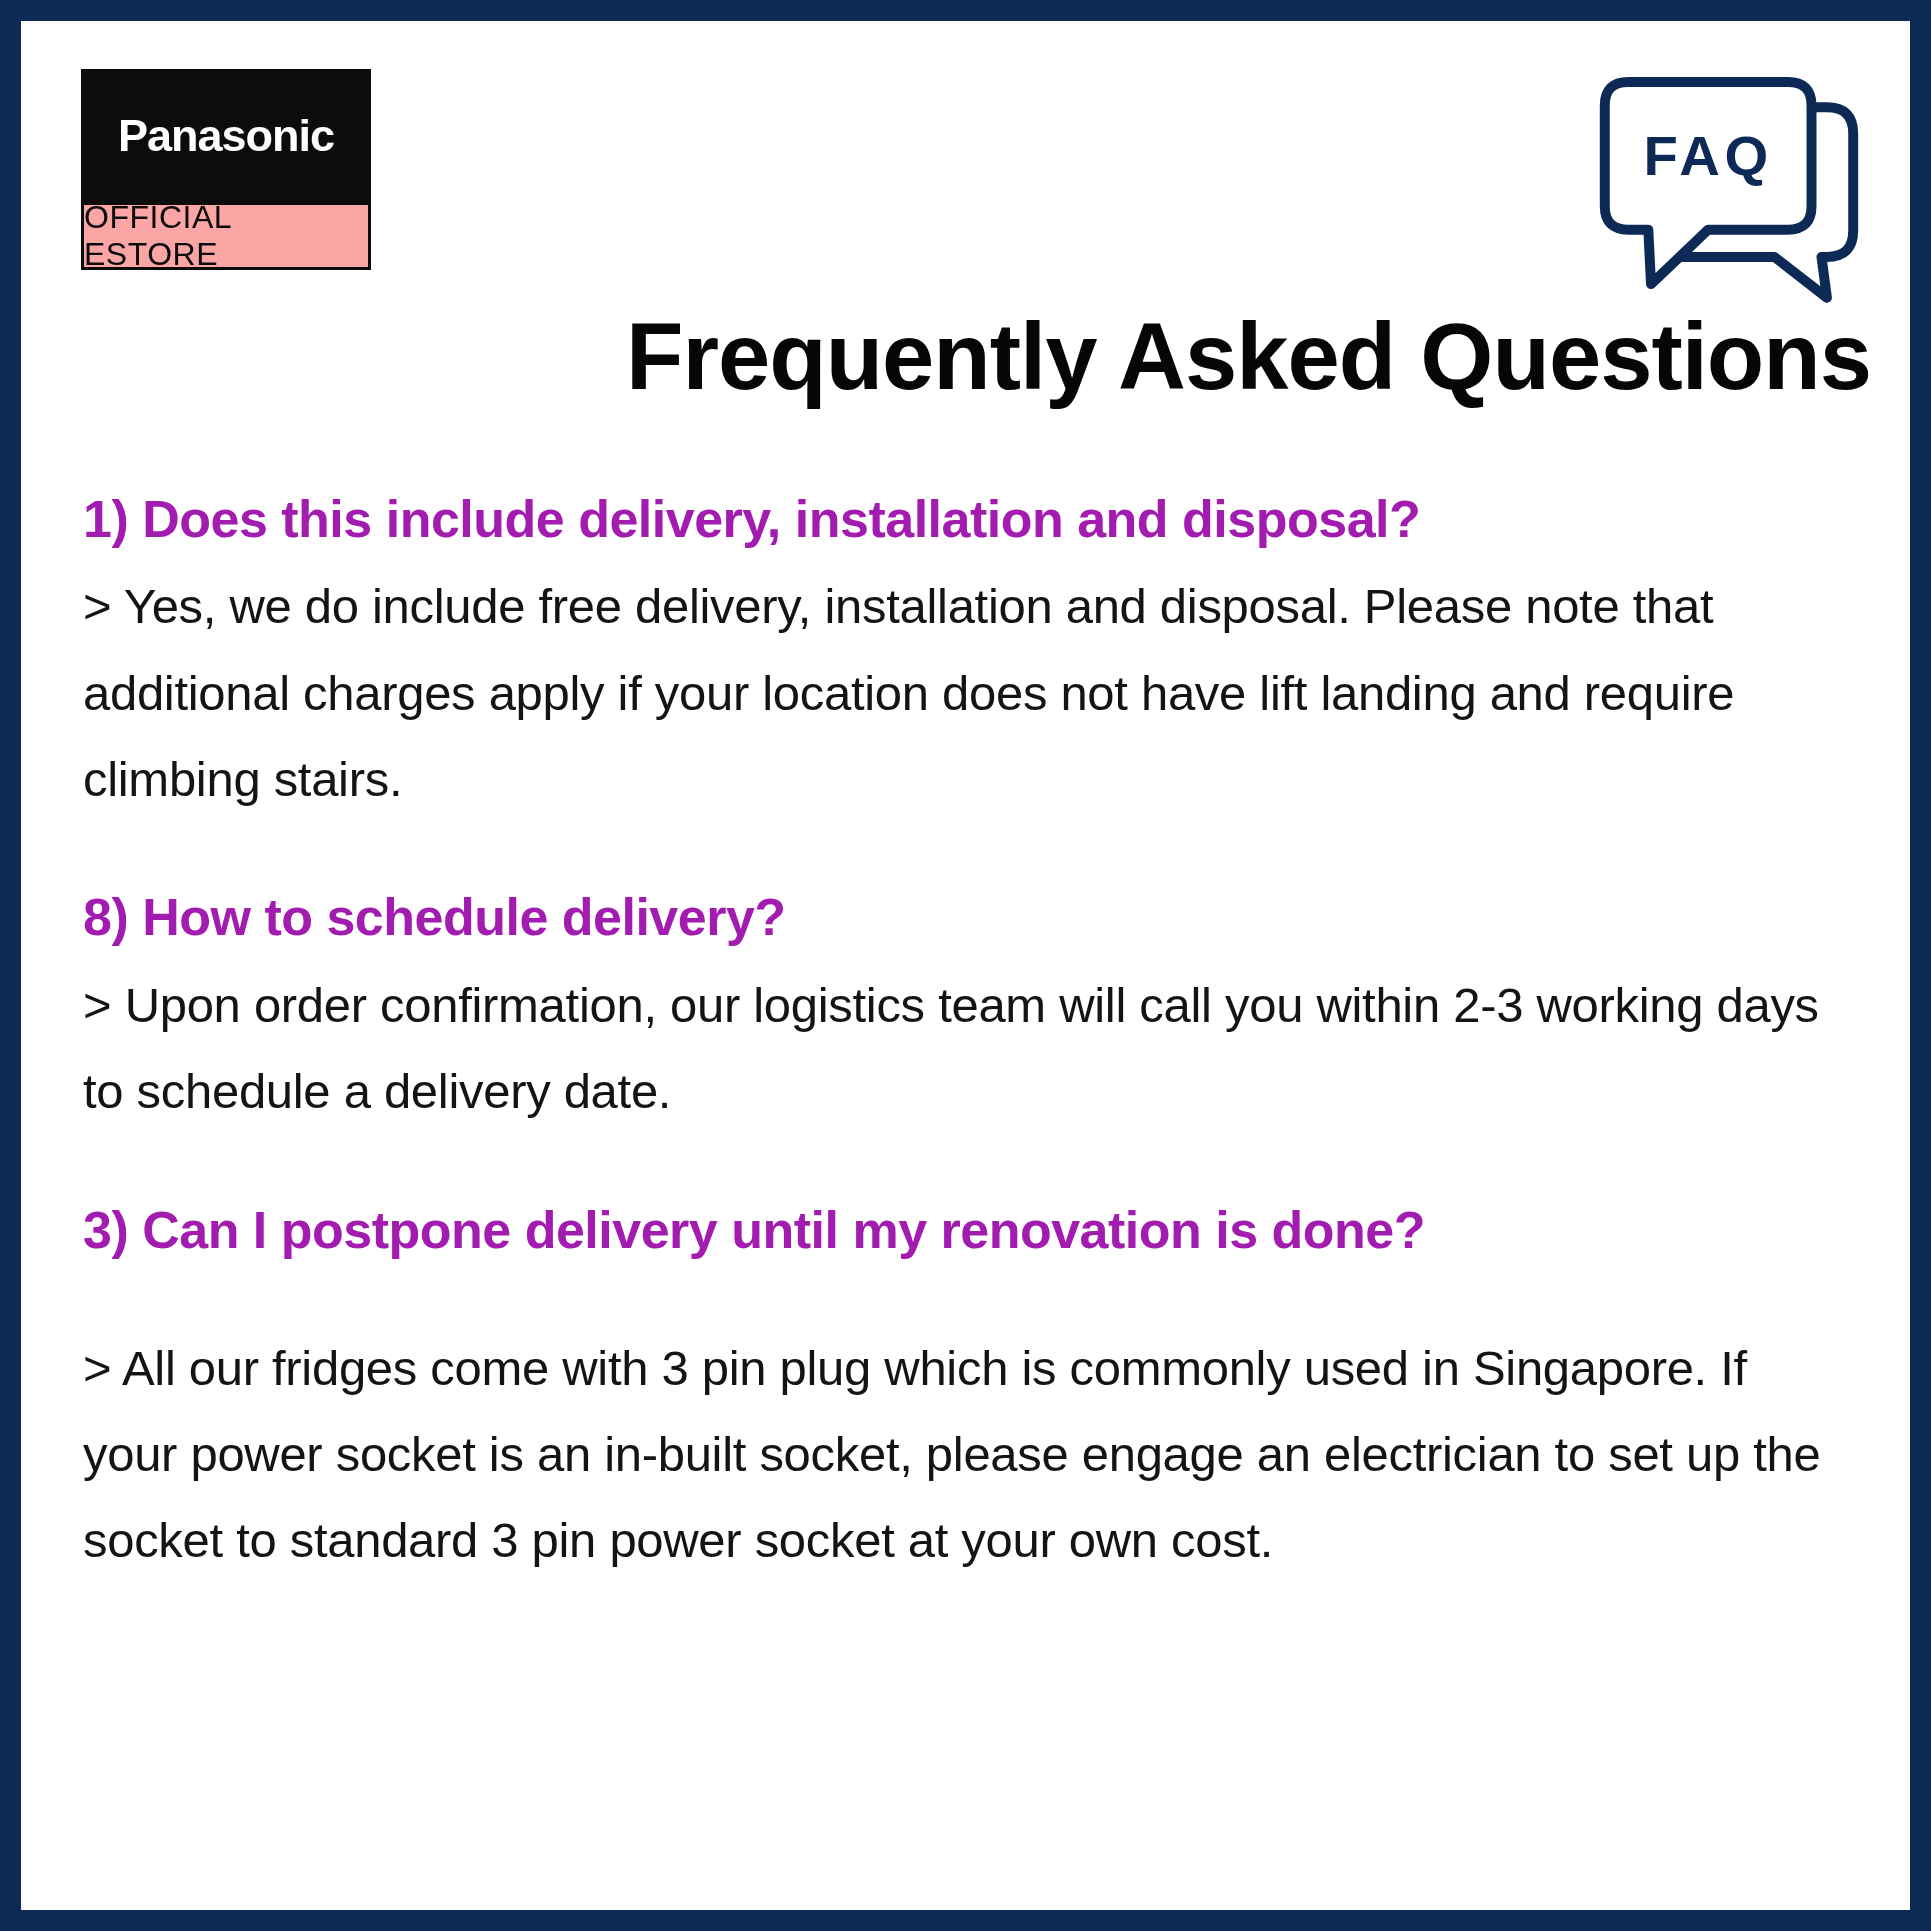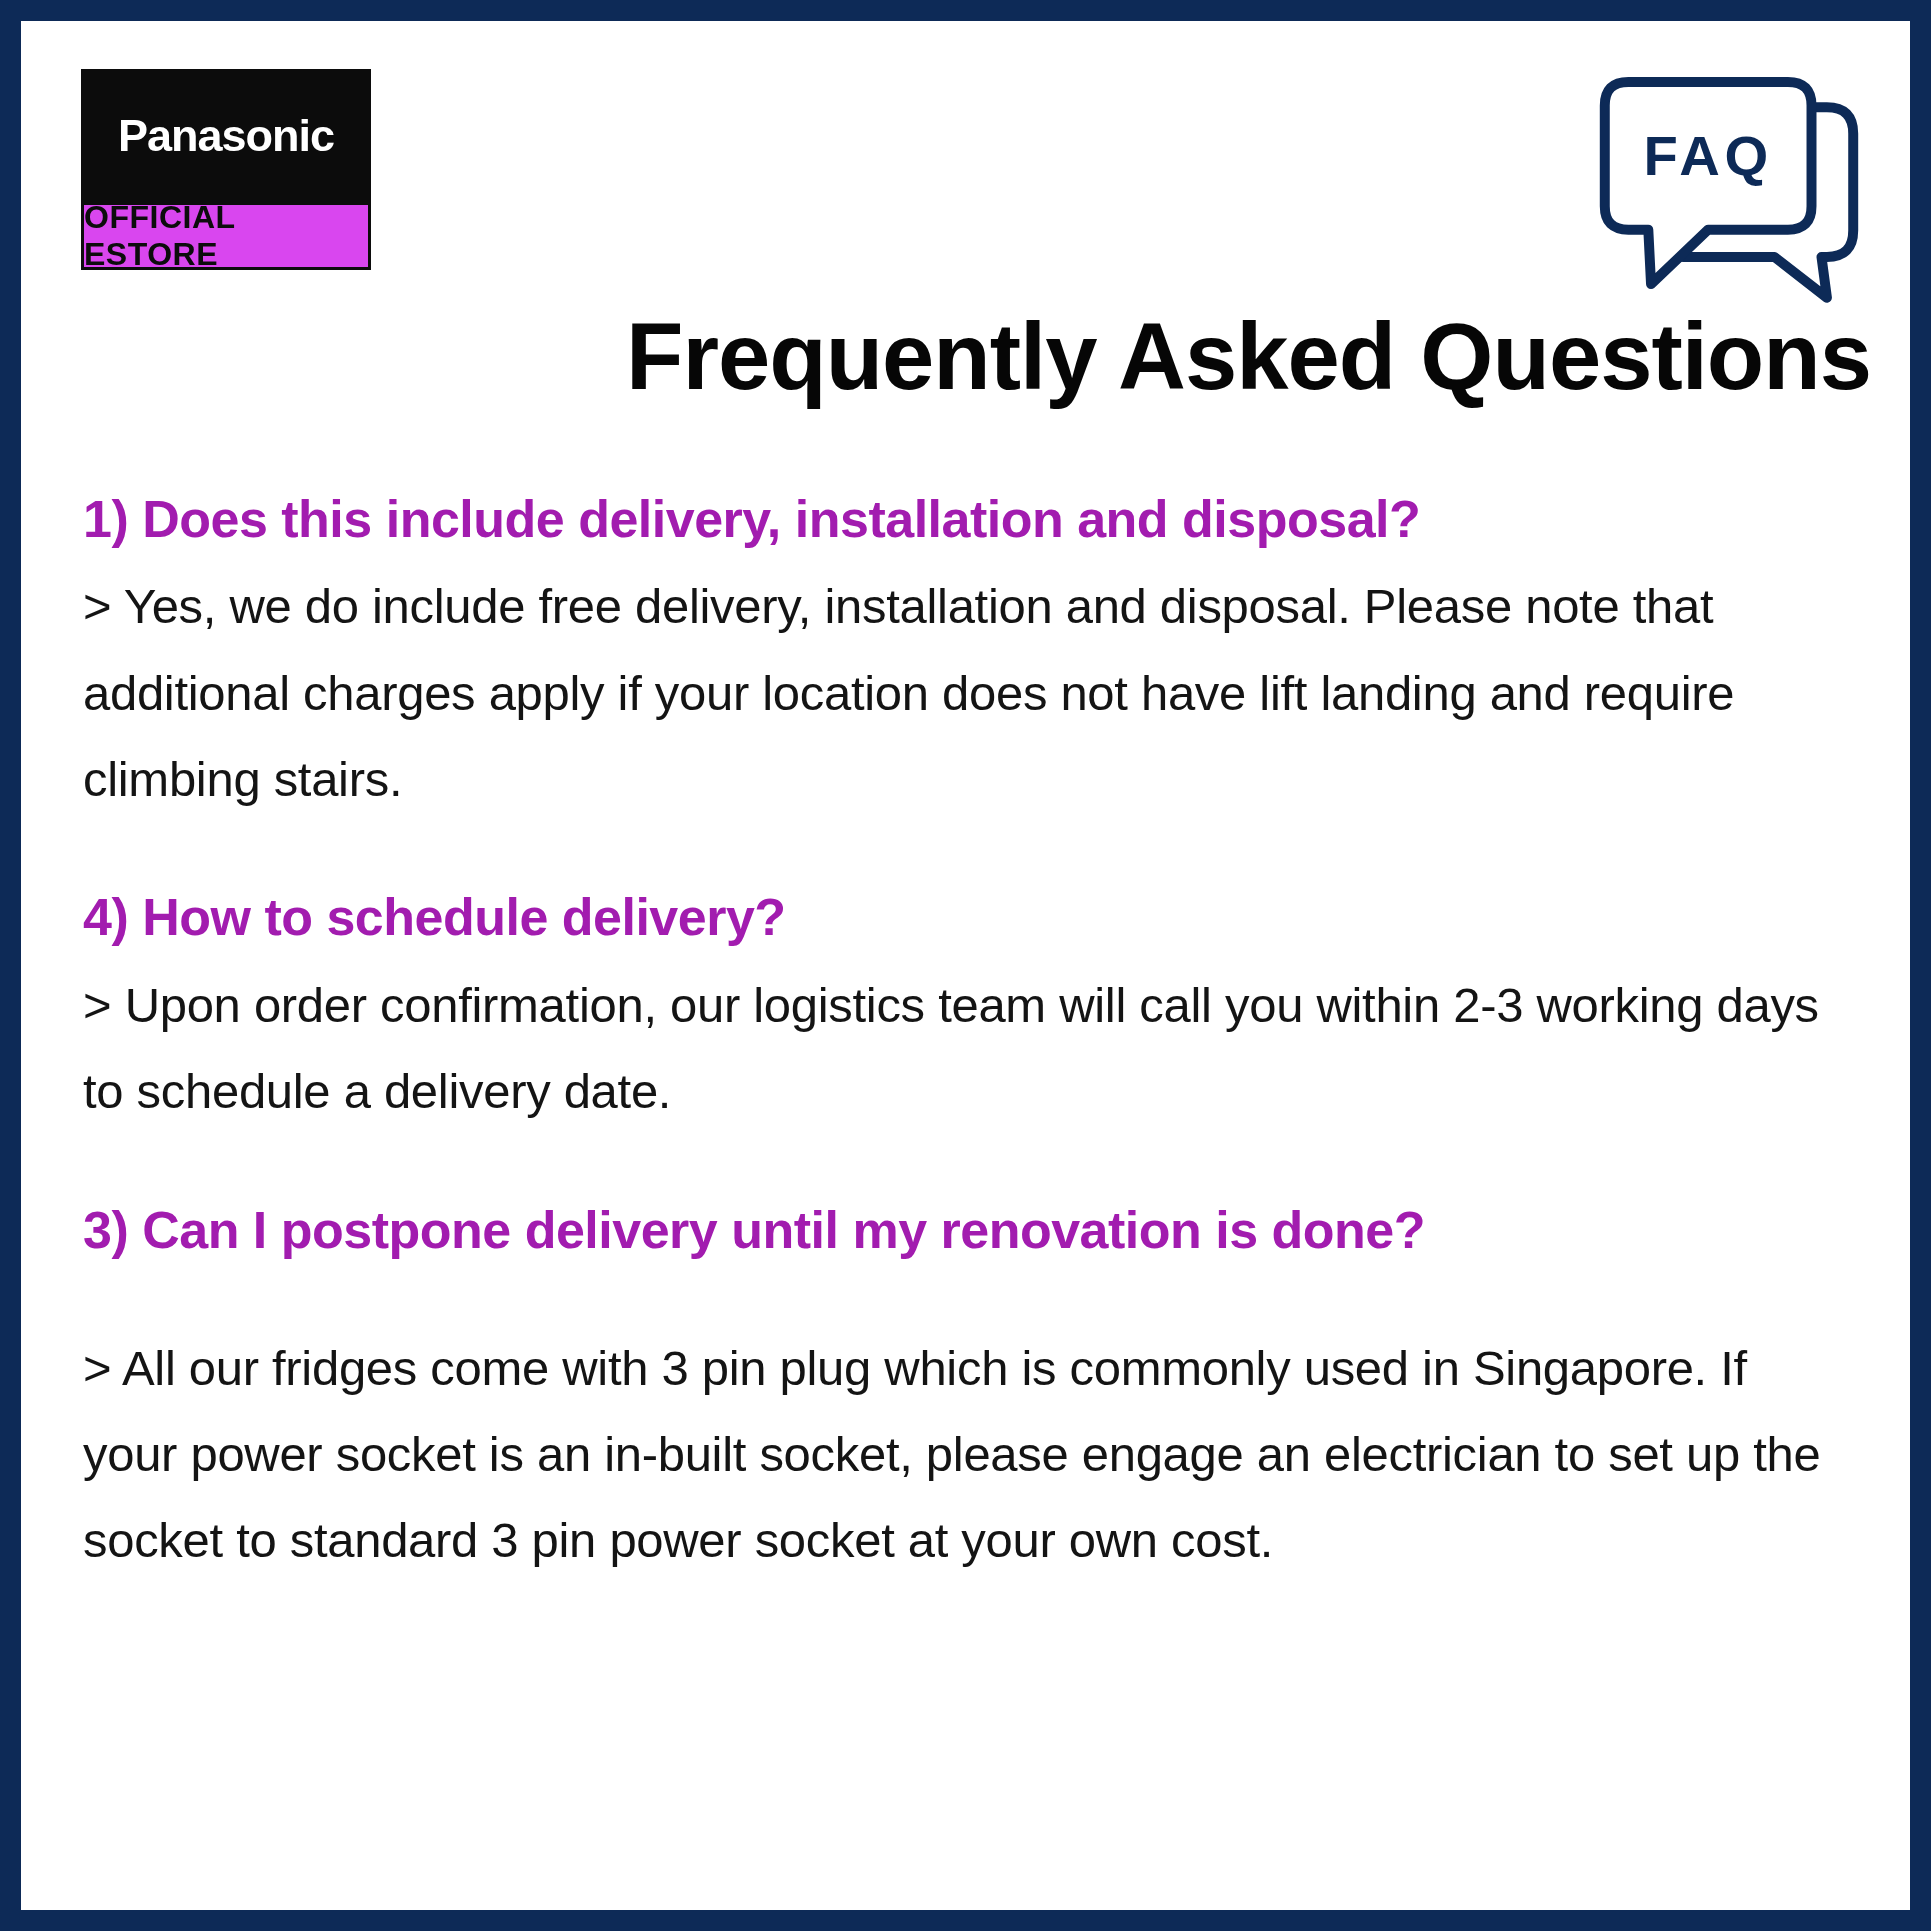--- a/index.html
+++ b/index.html
@@ -28,24 +28,24 @@
     background:#0c0c0c;
     color:#fff;
     height:133px;
     display:flex;align-items:center;justify-content:center;
     font-weight:700;
     font-size:45px;
     letter-spacing:-1px;
   }
   .logo-bottom{
     border:3.9px solid #0c0c0c;
-    background:#d946ef;
+    background:#fca5a5;
     height:68px;
     display:flex;align-items:center;justify-content:center;
-    font-weight:700;
+    font-weight:400;
     font-size:32px;
     letter-spacing:0.5px;
     color:#0c0c0c;
   }
   .faq-icon{width:272px;height:238px;display:block;}
   .faq-icon text{
     font-family:"Liberation Sans", sans-serif;
     font-weight:600;
     font-size:62px;
     letter-spacing:5px;
@@ -105,21 +105,21 @@
   <h1 class="title">Frequently Asked Questions</h1>
 
   <main class="faq-list">
 
     <section class="faq-item">
       <h2 class="faq-question">1) Does this include delivery, installation and disposal?</h2>
       <p class="faq-answer">&gt; Yes, we do include free delivery, installation and disposal. Please note that additional charges apply if your location does not have lift landing and require climbing stairs.</p>
     </section>
 
     <section class="faq-item">
-      <h2 class="faq-question">4) How to schedule delivery?</h2>
+      <h2 class="faq-question">8) How to schedule delivery?</h2>
       <p class="faq-answer">&gt; Upon order confirmation, our logistics team will call you within 2-3 working days to schedule a delivery date.</p>
     </section>
 
     <section class="faq-item">
       <h2 class="faq-question">3) Can I postpone delivery until my renovation is done?</h2>
     </section>
 
     <section class="faq-item">
       <p class="faq-answer">&gt; All our fridges come with 3 pin plug which is commonly used in Singapore. If your power socket is an in-built socket, please engage an electrician to set up the socket to standard 3 pin power socket at your own cost.</p>
     </section>

